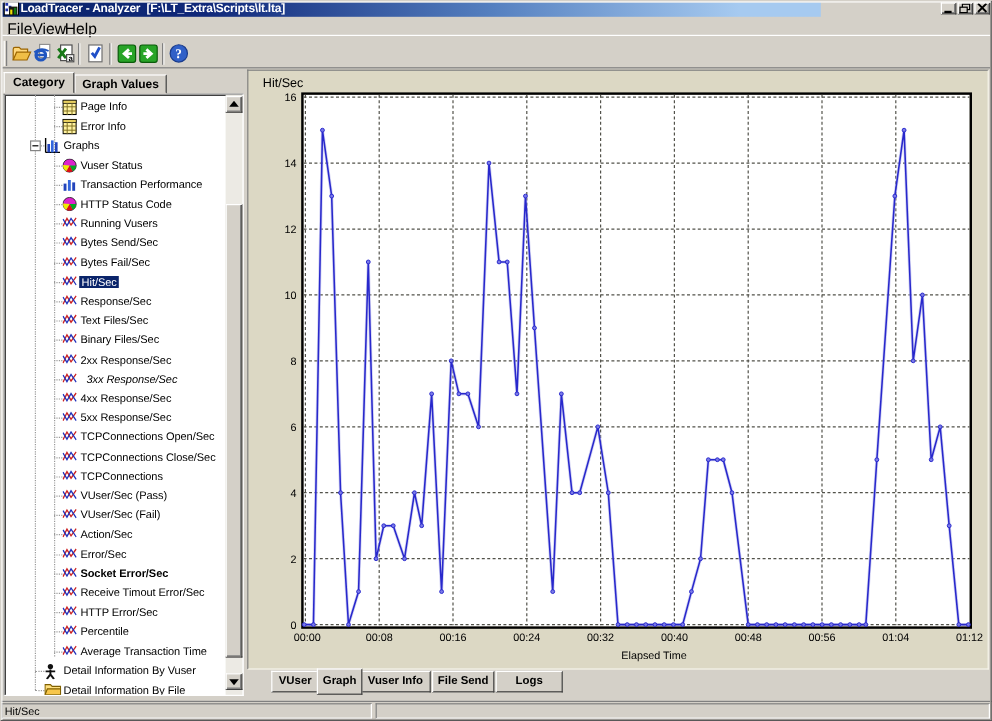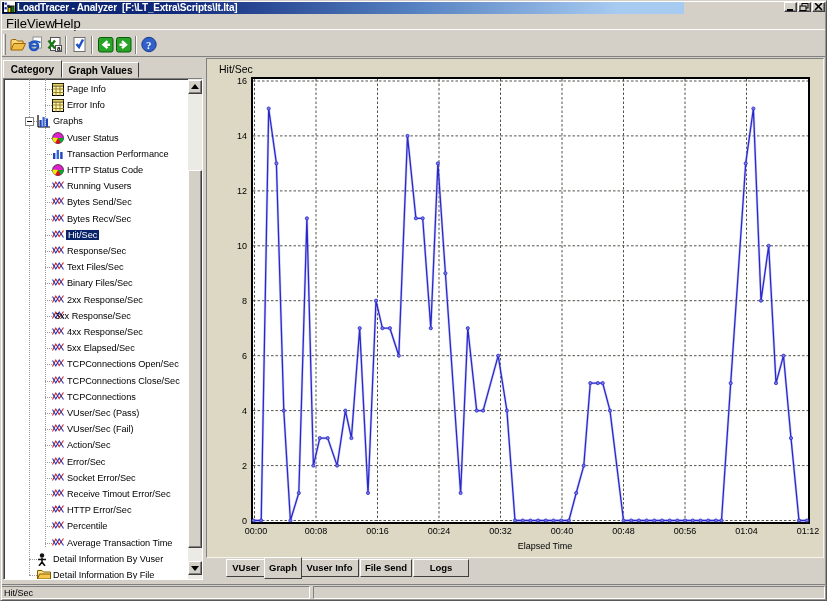--- a/index.html
+++ b/index.html
@@ -202,21 +202,21 @@
         </svg>
       </div>
 <div class="abs trow" style="left:67px;top:194px;">Bytes Send/Sec</div>
 <div class="abs hcon" style="left:45px;top:219px;width:7px;"></div>
 <div class="abs" style="left:52px;top:213px;">
         <svg width="12" height="10" viewBox="0 0 12 10">
           <path d="M0.5,8.5 L3.8,2 L7.2,7.5 L11.5,1.5" fill="none" stroke="#CC2222" stroke-width="1.1"></path>
           <path d="M0.5,2.5 L3.8,8 L7.2,2 L11.5,8.5" fill="none" stroke="#2233BB" stroke-width="1.1"></path>
         </svg>
       </div>
-<div class="abs trow" style="left:67px;top:211px;">Bytes Recv/Sec</div>
+<div class="abs trow" style="left:67px;top:211px;">Bytes Fail/Sec</div>
 <div class="abs hcon" style="left:45px;top:235px;width:7px;"></div>
 <div class="abs" style="left:52px;top:229px;">
         <svg width="12" height="10" viewBox="0 0 12 10">
           <path d="M0.5,8.5 L3.8,2 L7.2,7.5 L11.5,1.5" fill="none" stroke="#CC2222" stroke-width="1.1"></path>
           <path d="M0.5,2.5 L3.8,8 L7.2,2 L11.5,8.5" fill="none" stroke="#2233BB" stroke-width="1.1"></path>
         </svg>
       </div>
 <div class="abs trow" style="left:66px;top:227px;"><span class="sel">Hit/Sec</span></div>
 <div class="abs hcon" style="left:45px;top:251px;width:7px;"></div>
 <div class="abs" style="left:52px;top:245px;">
@@ -250,37 +250,37 @@
         </svg>
       </div>
 <div class="abs trow" style="left:67px;top:292px;">2xx Response/Sec</div>
 <div class="abs hcon" style="left:45px;top:316px;width:7px;"></div>
 <div class="abs" style="left:52px;top:310px;">
         <svg width="12" height="10" viewBox="0 0 12 10">
           <path d="M0.5,8.5 L3.8,2 L7.2,7.5 L11.5,1.5" fill="none" stroke="#CC2222" stroke-width="1.1"></path>
           <path d="M0.5,2.5 L3.8,8 L7.2,2 L11.5,8.5" fill="none" stroke="#2233BB" stroke-width="1.1"></path>
         </svg>
       </div>
-<div class="abs trow" style="left:55px;top:308px;">3xx Response/Sec</div>
+<div class="abs trow" style="left:72px;top:308px;font-style:italic;">3xx Response/Sec</div>
 <div class="abs hcon" style="left:45px;top:332px;width:7px;"></div>
 <div class="abs" style="left:52px;top:326px;">
         <svg width="12" height="10" viewBox="0 0 12 10">
           <path d="M0.5,8.5 L3.8,2 L7.2,7.5 L11.5,1.5" fill="none" stroke="#CC2222" stroke-width="1.1"></path>
           <path d="M0.5,2.5 L3.8,8 L7.2,2 L11.5,8.5" fill="none" stroke="#2233BB" stroke-width="1.1"></path>
         </svg>
       </div>
 <div class="abs trow" style="left:67px;top:324px;">4xx Response/Sec</div>
 <div class="abs hcon" style="left:45px;top:348px;width:7px;"></div>
 <div class="abs" style="left:52px;top:342px;">
         <svg width="12" height="10" viewBox="0 0 12 10">
           <path d="M0.5,8.5 L3.8,2 L7.2,7.5 L11.5,1.5" fill="none" stroke="#CC2222" stroke-width="1.1"></path>
           <path d="M0.5,2.5 L3.8,8 L7.2,2 L11.5,8.5" fill="none" stroke="#2233BB" stroke-width="1.1"></path>
         </svg>
       </div>
-<div class="abs trow" style="left:67px;top:340px;">5xx Elapsed/Sec</div>
+<div class="abs trow" style="left:67px;top:340px;">5xx Response/Sec</div>
 <div class="abs hcon" style="left:45px;top:364px;width:7px;"></div>
 <div class="abs" style="left:52px;top:358px;">
         <svg width="12" height="10" viewBox="0 0 12 10">
           <path d="M0.5,8.5 L3.8,2 L7.2,7.5 L11.5,1.5" fill="none" stroke="#CC2222" stroke-width="1.1"></path>
           <path d="M0.5,2.5 L3.8,8 L7.2,2 L11.5,8.5" fill="none" stroke="#2233BB" stroke-width="1.1"></path>
         </svg>
       </div>
 <div class="abs trow" style="left:67px;top:356px;">TCPConnections Open/Sec</div>
 <div class="abs hcon" style="left:45px;top:381px;width:7px;"></div>
 <div class="abs" style="left:52px;top:375px;">
@@ -330,21 +330,21 @@
         </svg>
       </div>
 <div class="abs trow" style="left:67px;top:454px;">Error/Sec</div>
 <div class="abs hcon" style="left:45px;top:478px;width:7px;"></div>
 <div class="abs" style="left:52px;top:472px;">
         <svg width="12" height="10" viewBox="0 0 12 10">
           <path d="M0.5,8.5 L3.8,2 L7.2,7.5 L11.5,1.5" fill="none" stroke="#CC2222" stroke-width="1.1"></path>
           <path d="M0.5,2.5 L3.8,8 L7.2,2 L11.5,8.5" fill="none" stroke="#2233BB" stroke-width="1.1"></path>
         </svg>
       </div>
-<div class="abs trow" style="left:67px;top:470px;">Socket Error/Sec</div>
+<div class="abs trow" style="left:67px;top:470px;font-weight:bold;">Socket Error/Sec</div>
 <div class="abs hcon" style="left:45px;top:494px;width:7px;"></div>
 <div class="abs" style="left:52px;top:488px;">
         <svg width="12" height="10" viewBox="0 0 12 10">
           <path d="M0.5,8.5 L3.8,2 L7.2,7.5 L11.5,1.5" fill="none" stroke="#CC2222" stroke-width="1.1"></path>
           <path d="M0.5,2.5 L3.8,8 L7.2,2 L11.5,8.5" fill="none" stroke="#2233BB" stroke-width="1.1"></path>
         </svg>
       </div>
 <div class="abs trow" style="left:67px;top:486px;">Receive Timout Error/Sec</div>
 <div class="abs hcon" style="left:45px;top:510px;width:7px;"></div>
 <div class="abs" style="left:52px;top:504px;">

